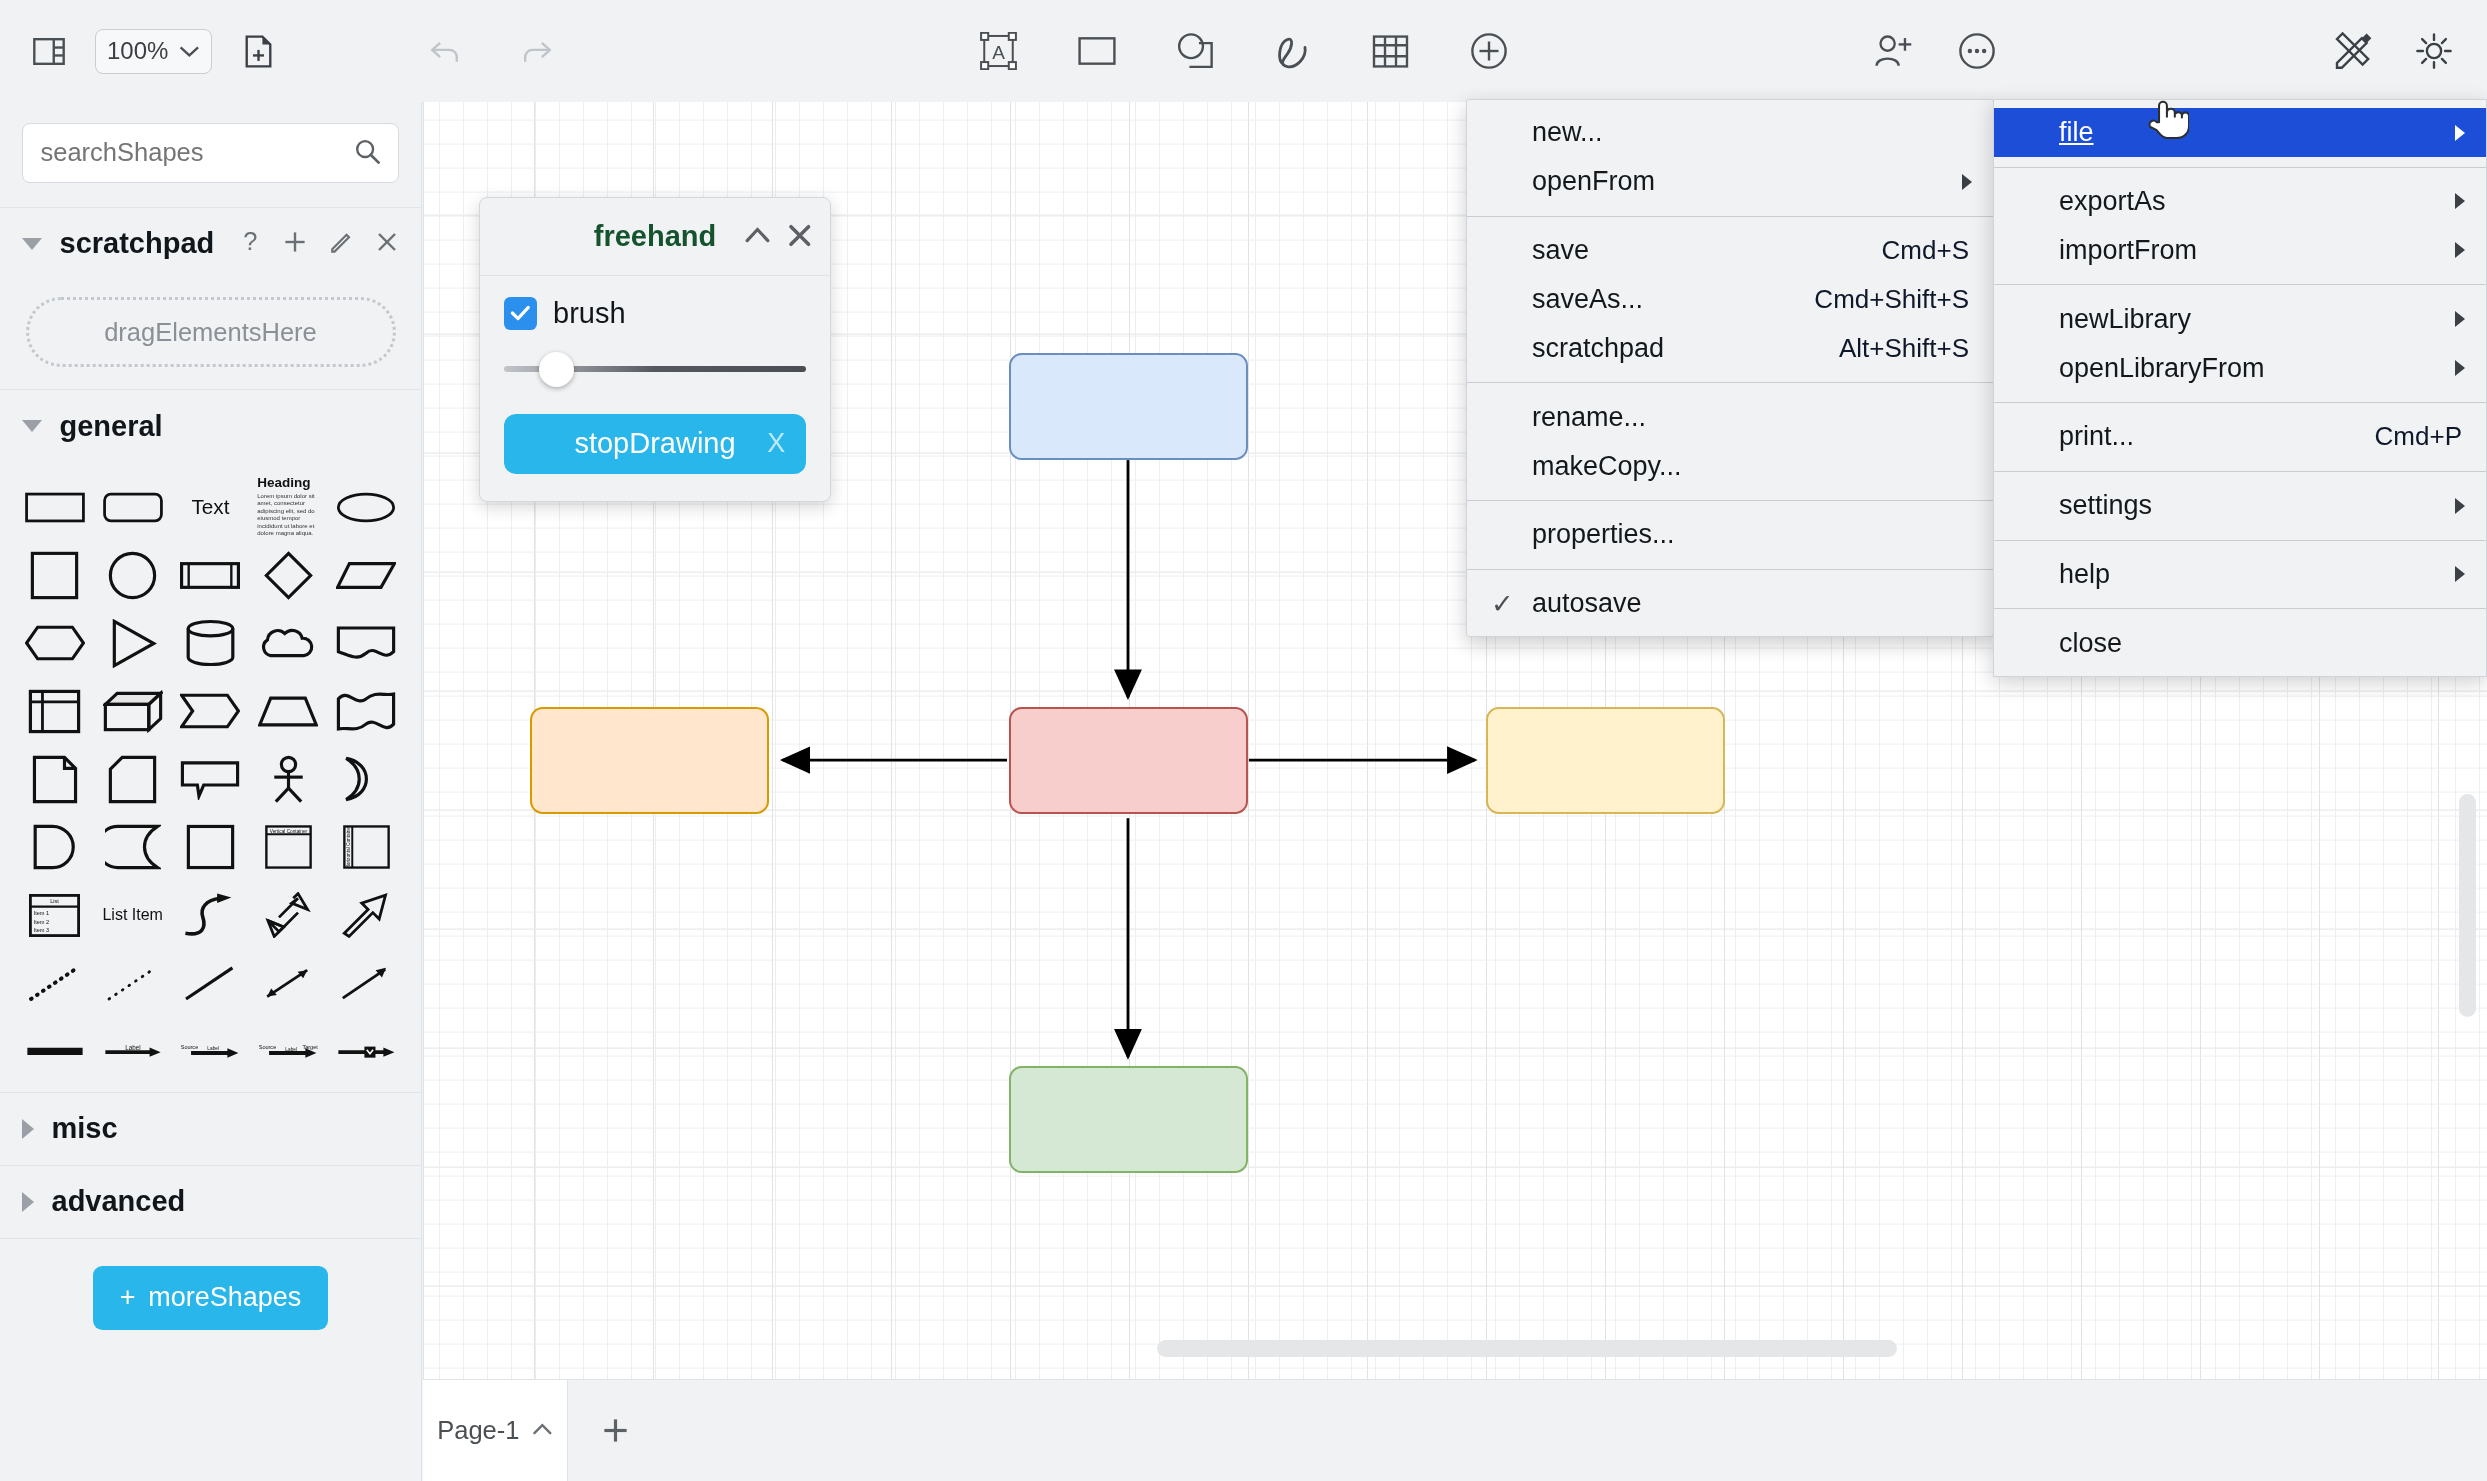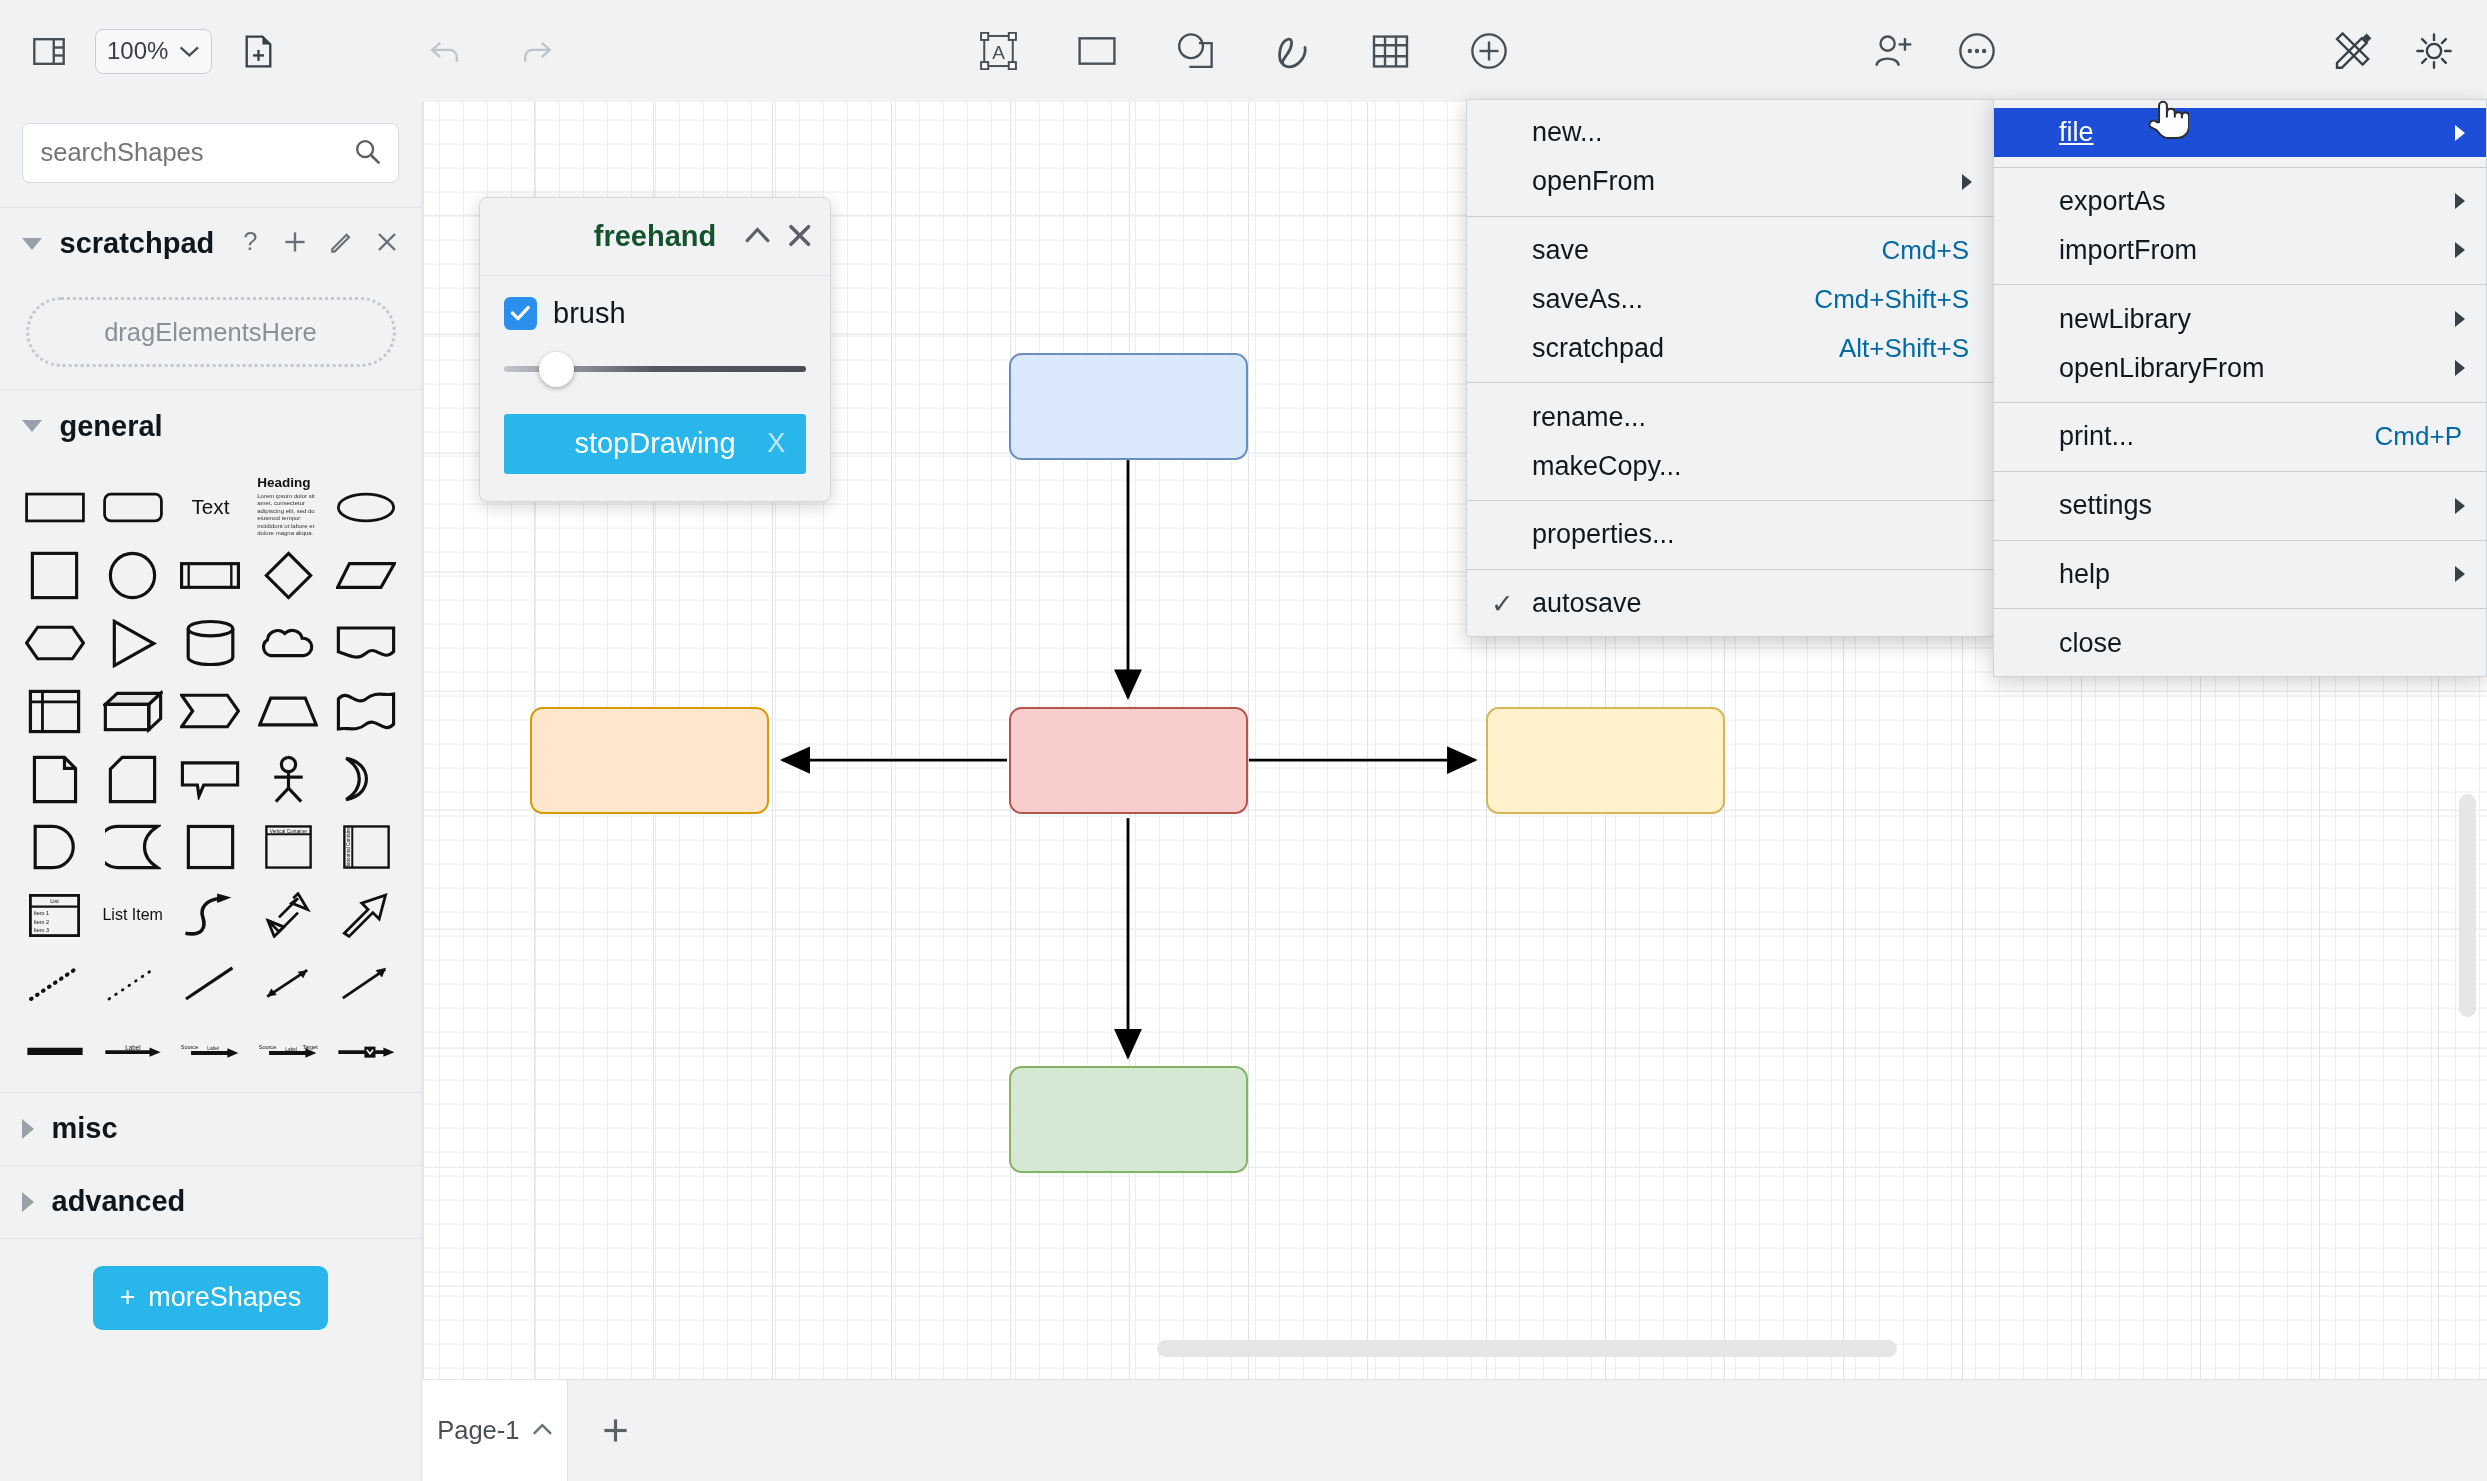--- a/index.html
+++ b/index.html
@@ -82,34 +82,34 @@
   .panel-body{ padding:20.7px 24px 27px 24px; }
   .chk-row{ display:flex; align-items:center; gap:16px; }
   .chk{ width:33px; height:33px; border-radius:6.4px; background:#2b8fee; display:flex;
     align-items:center; justify-content:center; cursor:pointer; }
   .chk-lbl{ font-size:29px; color:#11161a; }
   .slider{ margin-top:22px; position:relative; height:35px; }
   .slider .track{ position:absolute; left:0; right:0; top:14.3px; height:6.4px; border-radius:3.2px;
     background:linear-gradient(to right,#c2c6ca,#55595d,#4b4f53); }
   .slider .thumb{ position:absolute; left:35px; top:0; width:35px; height:35px; border-radius:50%;
     background:#fff; box-shadow:0 1.6px 4.8px rgba(0,0,0,.3); cursor:pointer; }
-  .stop-btn{ margin-top:27px; height:60px; background:#29b6ea; border:0; border-radius:3px;
+  .stop-btn{ margin-top:27px; height:60px; background:#29b6ea; border:0; border-radius:12px;
     width:100%; position:relative; color:#fff; font-size:29px; cursor:pointer;
     font-family:"Liberation Sans", sans-serif; display:flex; align-items:center; justify-content:center; }
   .stop-btn .xk{ position:absolute; right:20.7px; color:#bfe9f9; font-size:27px; }
 
   
   .menu{ position:absolute; background:#f0f2f4; border:0.8px solid #d0d4d8;
     box-shadow:0 6.4px 20.7px rgba(0,0,0,.20); border-radius:3.2px; padding:8px 0;margin-top:13px; }
   .menu-left{ left:1466px; top:86px; width:528px; }
   .menu-right{ left:1993px; top:86px; width:494px; border-radius:0; }
   .mi{ height:49px; display:flex; align-items:center; padding:0 24px 0 65px; font-size:27px;
     color:#13181c; cursor:pointer; position:relative; }
   .mi.sel{ background:#1d4ed8; color:#fff;text-decoration:underline; }
-  .mi .accel{ margin-left:auto; color:#0369a1; font-size:26px; }
+  .mi .accel{ margin-left:auto; color:#0f172a; font-size:26px; }
   .mi .arw{ position:absolute; right:20.7px; top:50%; transform:translateY(-50%);
     width:0;height:0;border-top:8.8px solid transparent;border-bottom:8.8px solid transparent;border-left:10.3px solid #3b4046; }
   .mi.sel .arw{ border-left-color:#fff; }
   .mi .tick{ position:absolute; left:24px; top:50%; transform:translateY(-50%); font-size:27px; color:#4a4f54; }
   .msep{ height:0.8px; background:#c9cdd1; margin:9.5px 0; }
   .cursor-hand{ position:absolute; left:2148px; top:95px; pointer-events:none; }
 
   
   .bottom{ position:absolute; left:423px; bottom:0; right:0; height:102px; background:#f0f2f4;
     border-top:0.8px solid #dfe2e6; display:flex; align-items:stretch; }

